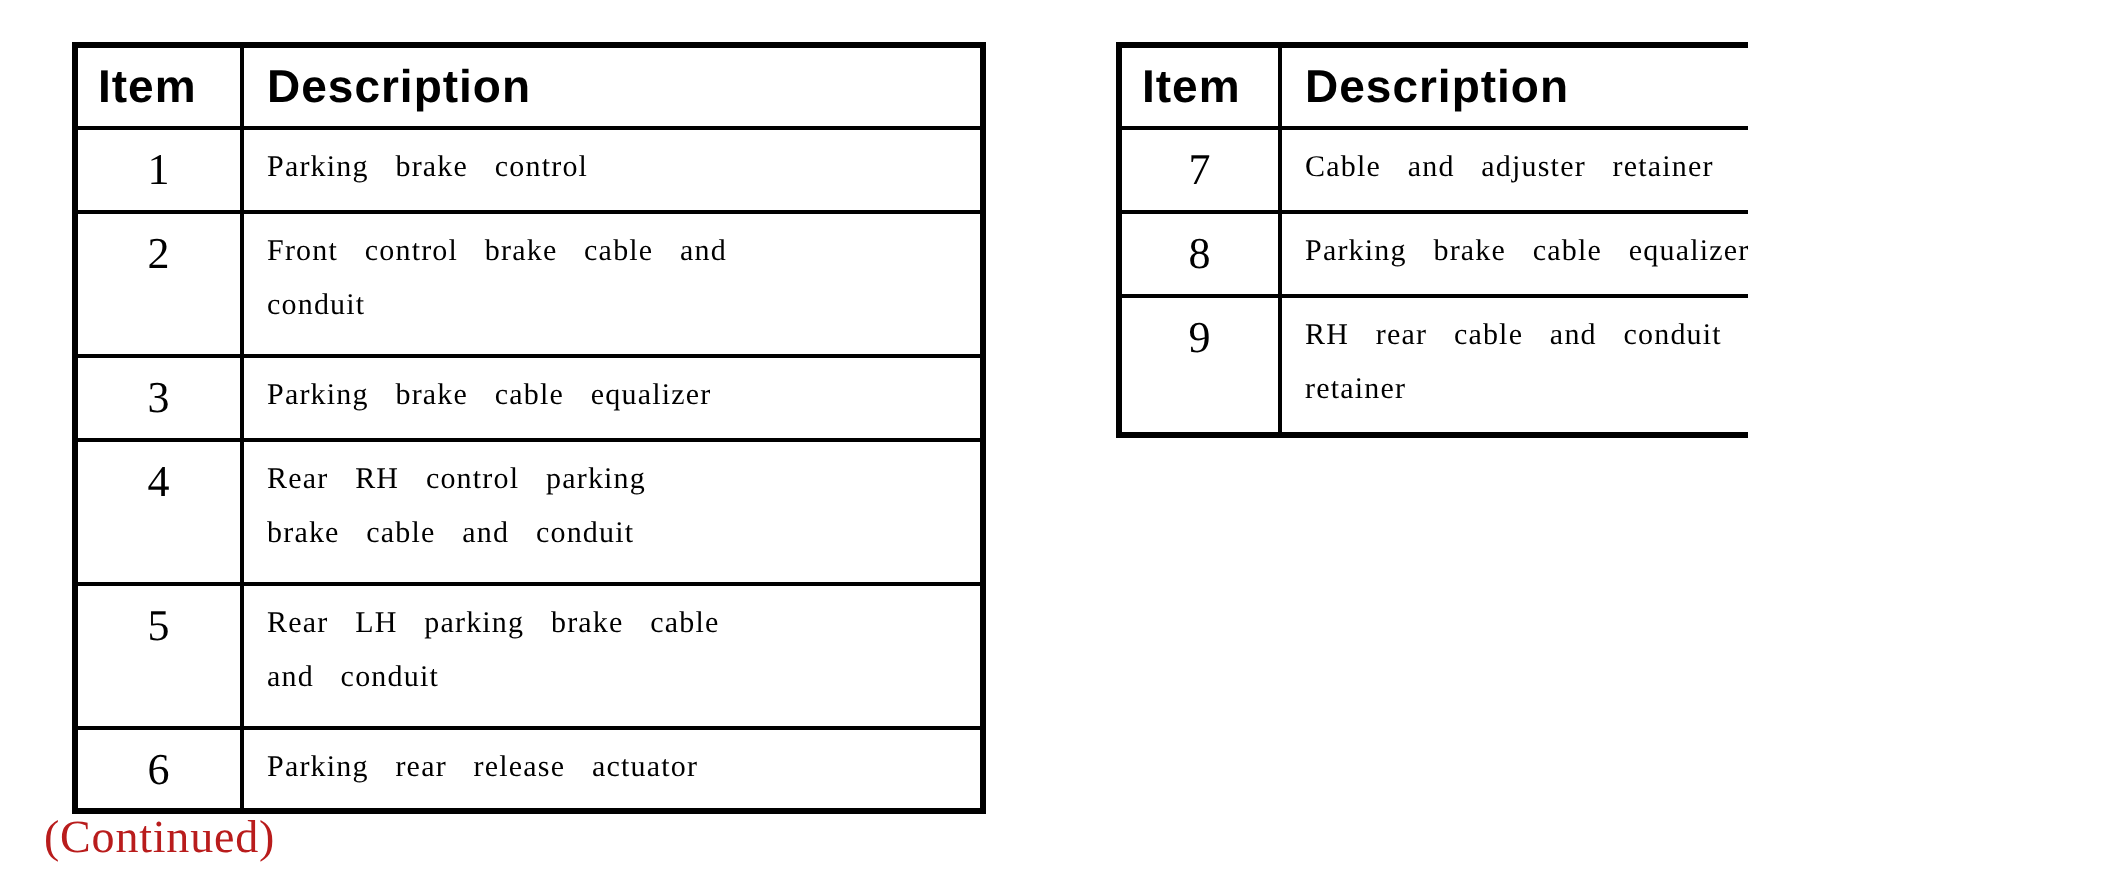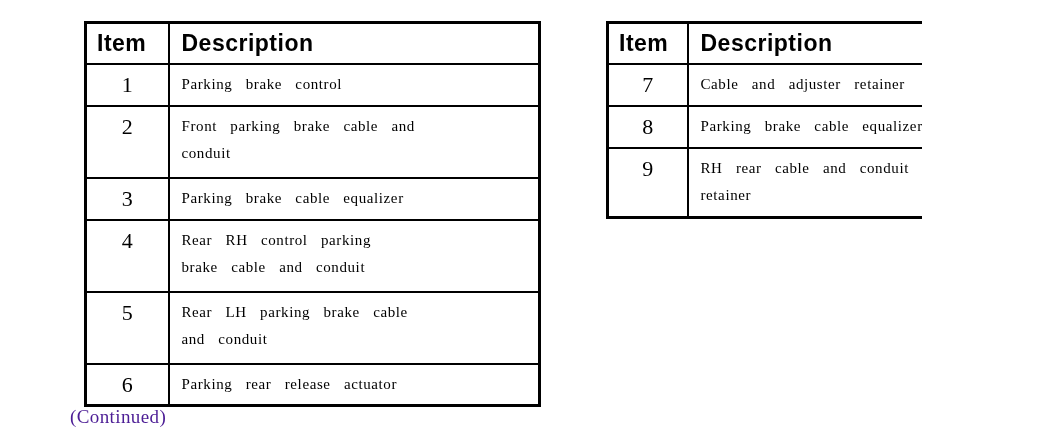--- a/index.html
+++ b/index.html
@@ -8,21 +8,20 @@
     background: #ffffff;
   }
   .page {
     position: relative;
     width: 874px;
     height: 446px;
     background: #ffffff;
     color: #000000;
     font-family: "Liberation Serif", serif;
     overflow: hidden;
-    margin-left: 48px;
   }
   table.parts-table {
     position: absolute;
     top: 21px;
     border-collapse: collapse;
     table-layout: fixed;
     background: #ffffff;
     border: 3px solid #000000;
   }
   table.parts-table.left  { left: 36px;  width: 457px; }
@@ -66,23 +65,23 @@
   }
   .row-s { height: 42px; }
   .row-d { height: 72px; }
   table.right .row-d { height: 70px; }
 
   .continued-note {
     position: absolute;
     left: 22px;
     top: 406px;
     font-family: "Liberation Serif", serif;
-    font-size: 19px;
+    font-size: 23px;
     letter-spacing: 0.4px;
-    color: #4c1d95;
+    color: #b91c1c;
   }
 </style>
 </head>
 <body>
 
 <div class="page">
 
   <table class="parts-table left">
     <thead>
       <tr class="row-head">
@@ -90,21 +89,21 @@
         <th class="col-desc">Description</th>
       </tr>
     </thead>
     <tbody>
       <tr class="row-s">
         <td class="col-item">1</td>
         <td class="col-desc">Parking brake control</td>
       </tr>
       <tr class="row-d">
         <td class="col-item">2</td>
-        <td class="col-desc">Front parking brake cable and
+        <td class="col-desc">Front control brake cable and
 conduit</td>
       </tr>
       <tr class="row-s">
         <td class="col-item">3</td>
         <td class="col-desc">Parking brake cable equalizer</td>
       </tr>
       <tr class="row-d">
         <td class="col-item">4</td>
         <td class="col-desc">Rear RH control parking
 brake cable and conduit</td>

